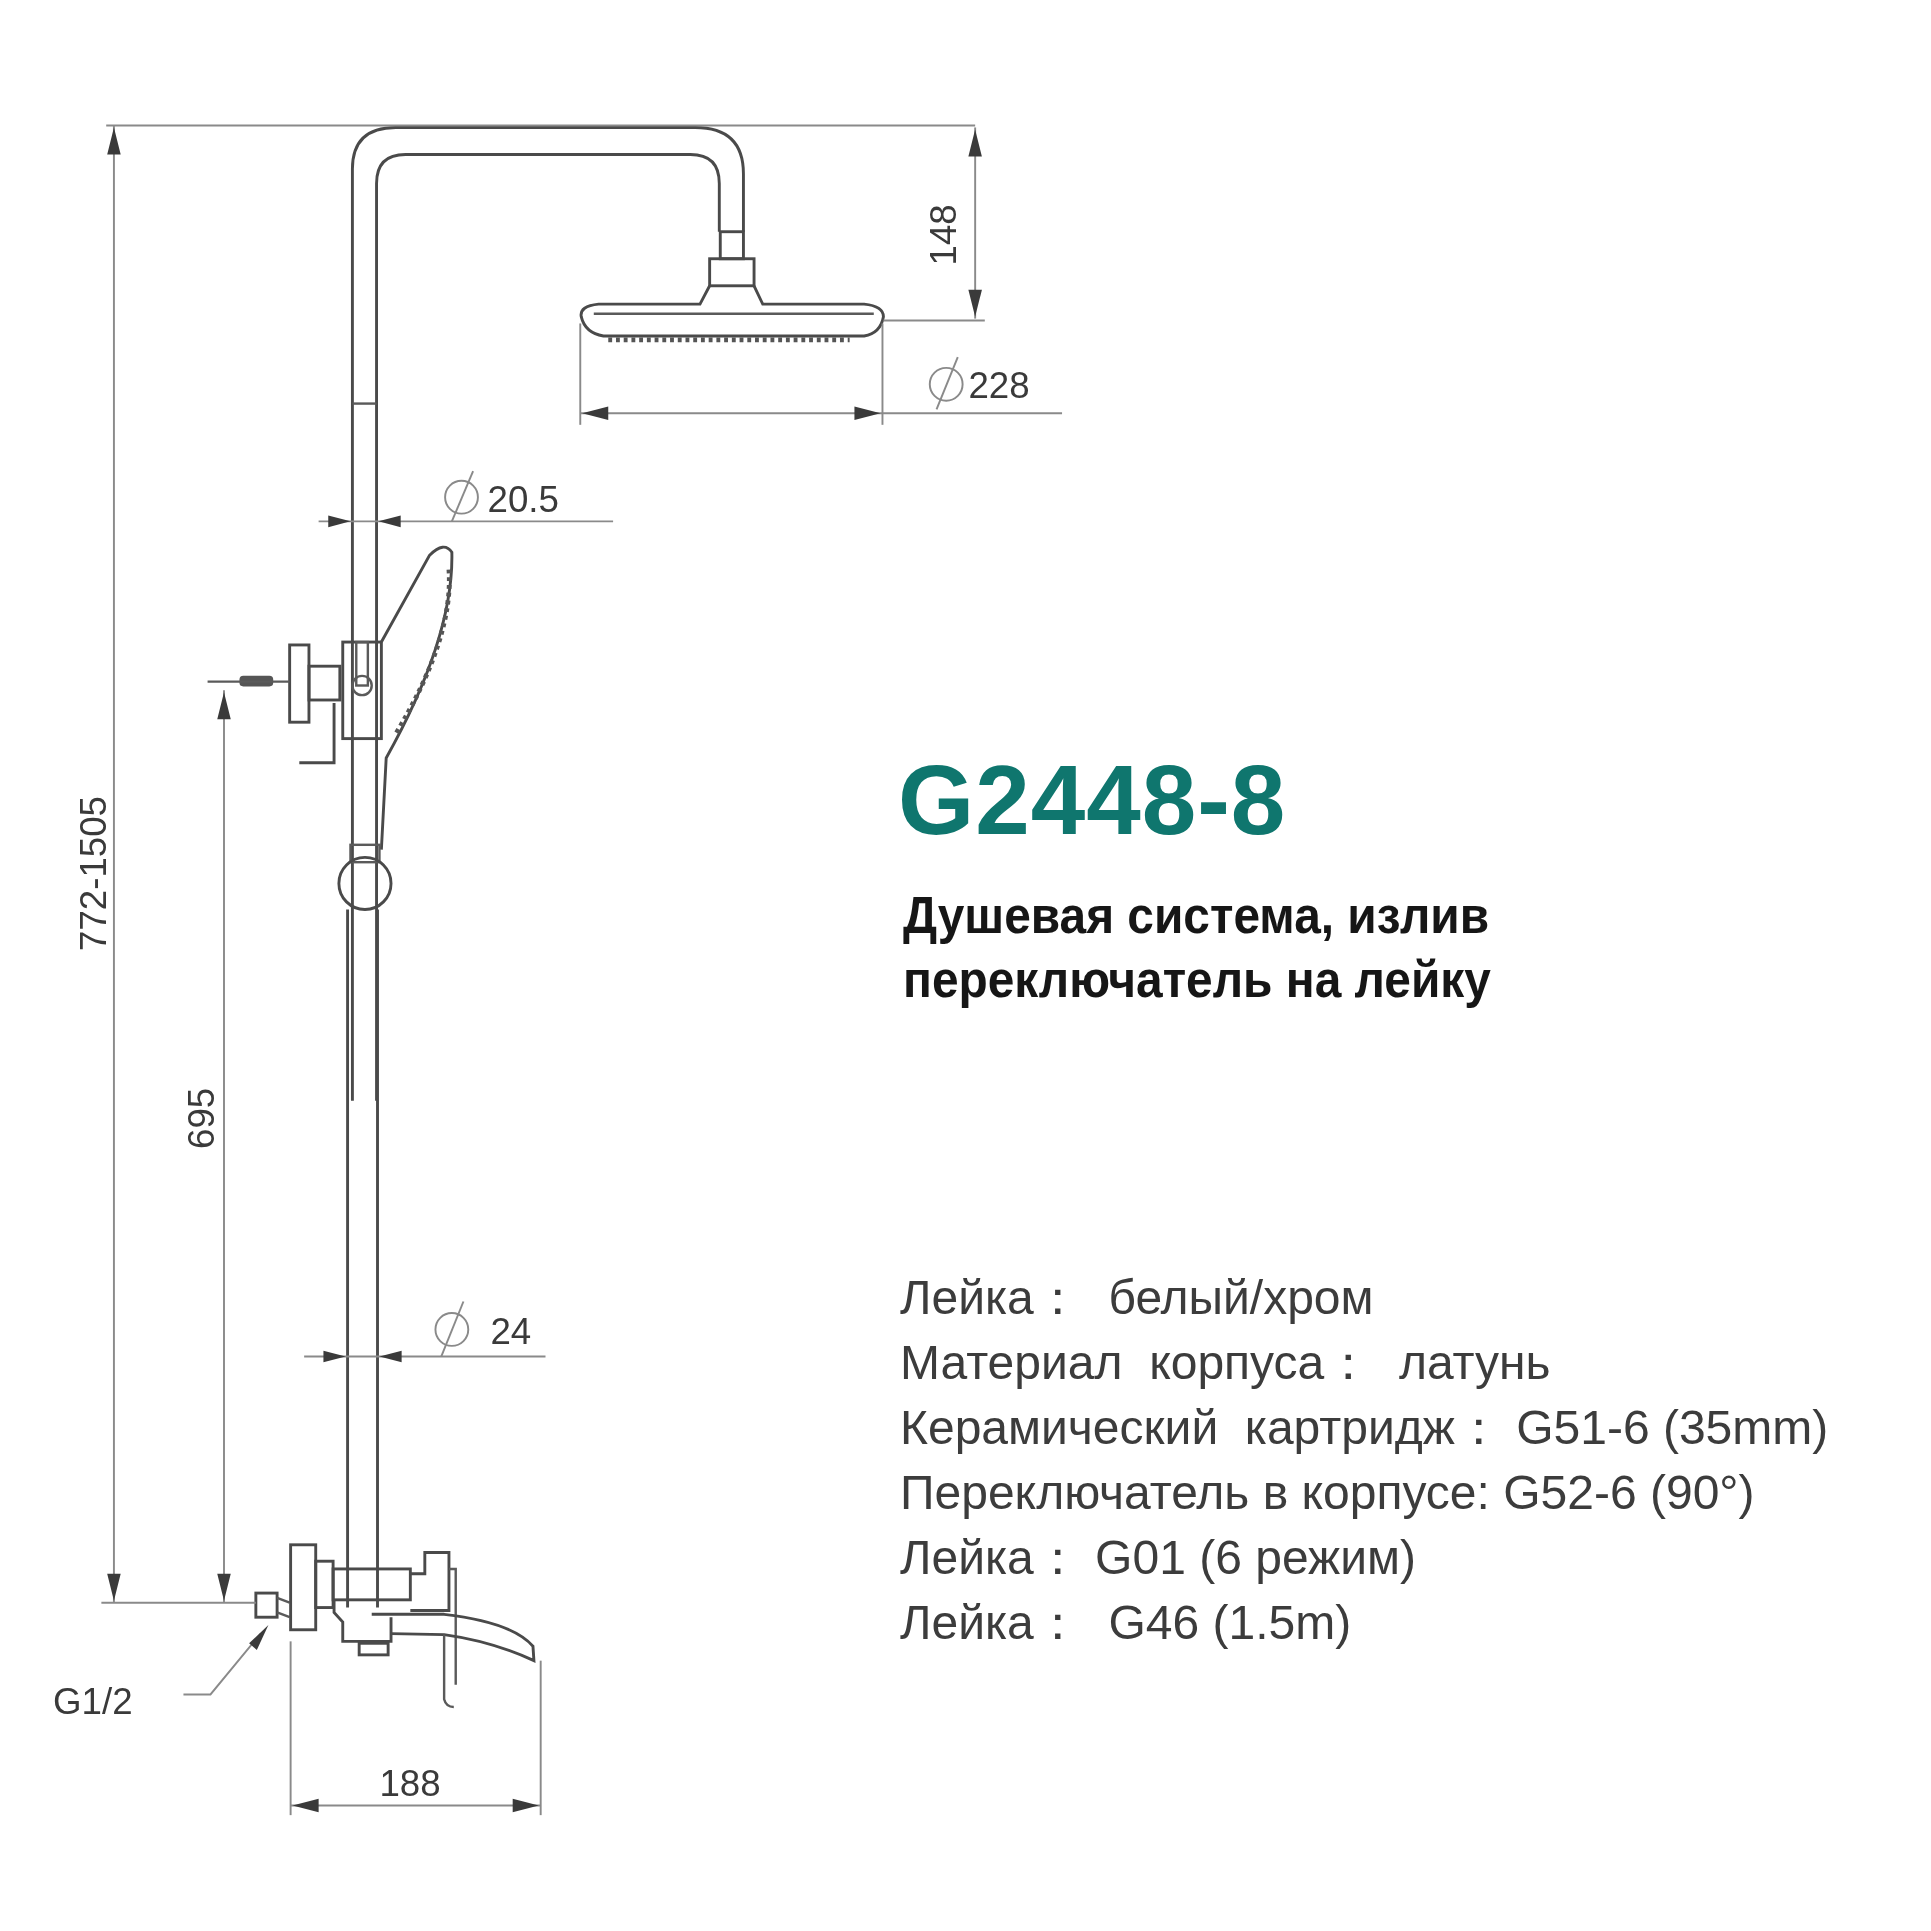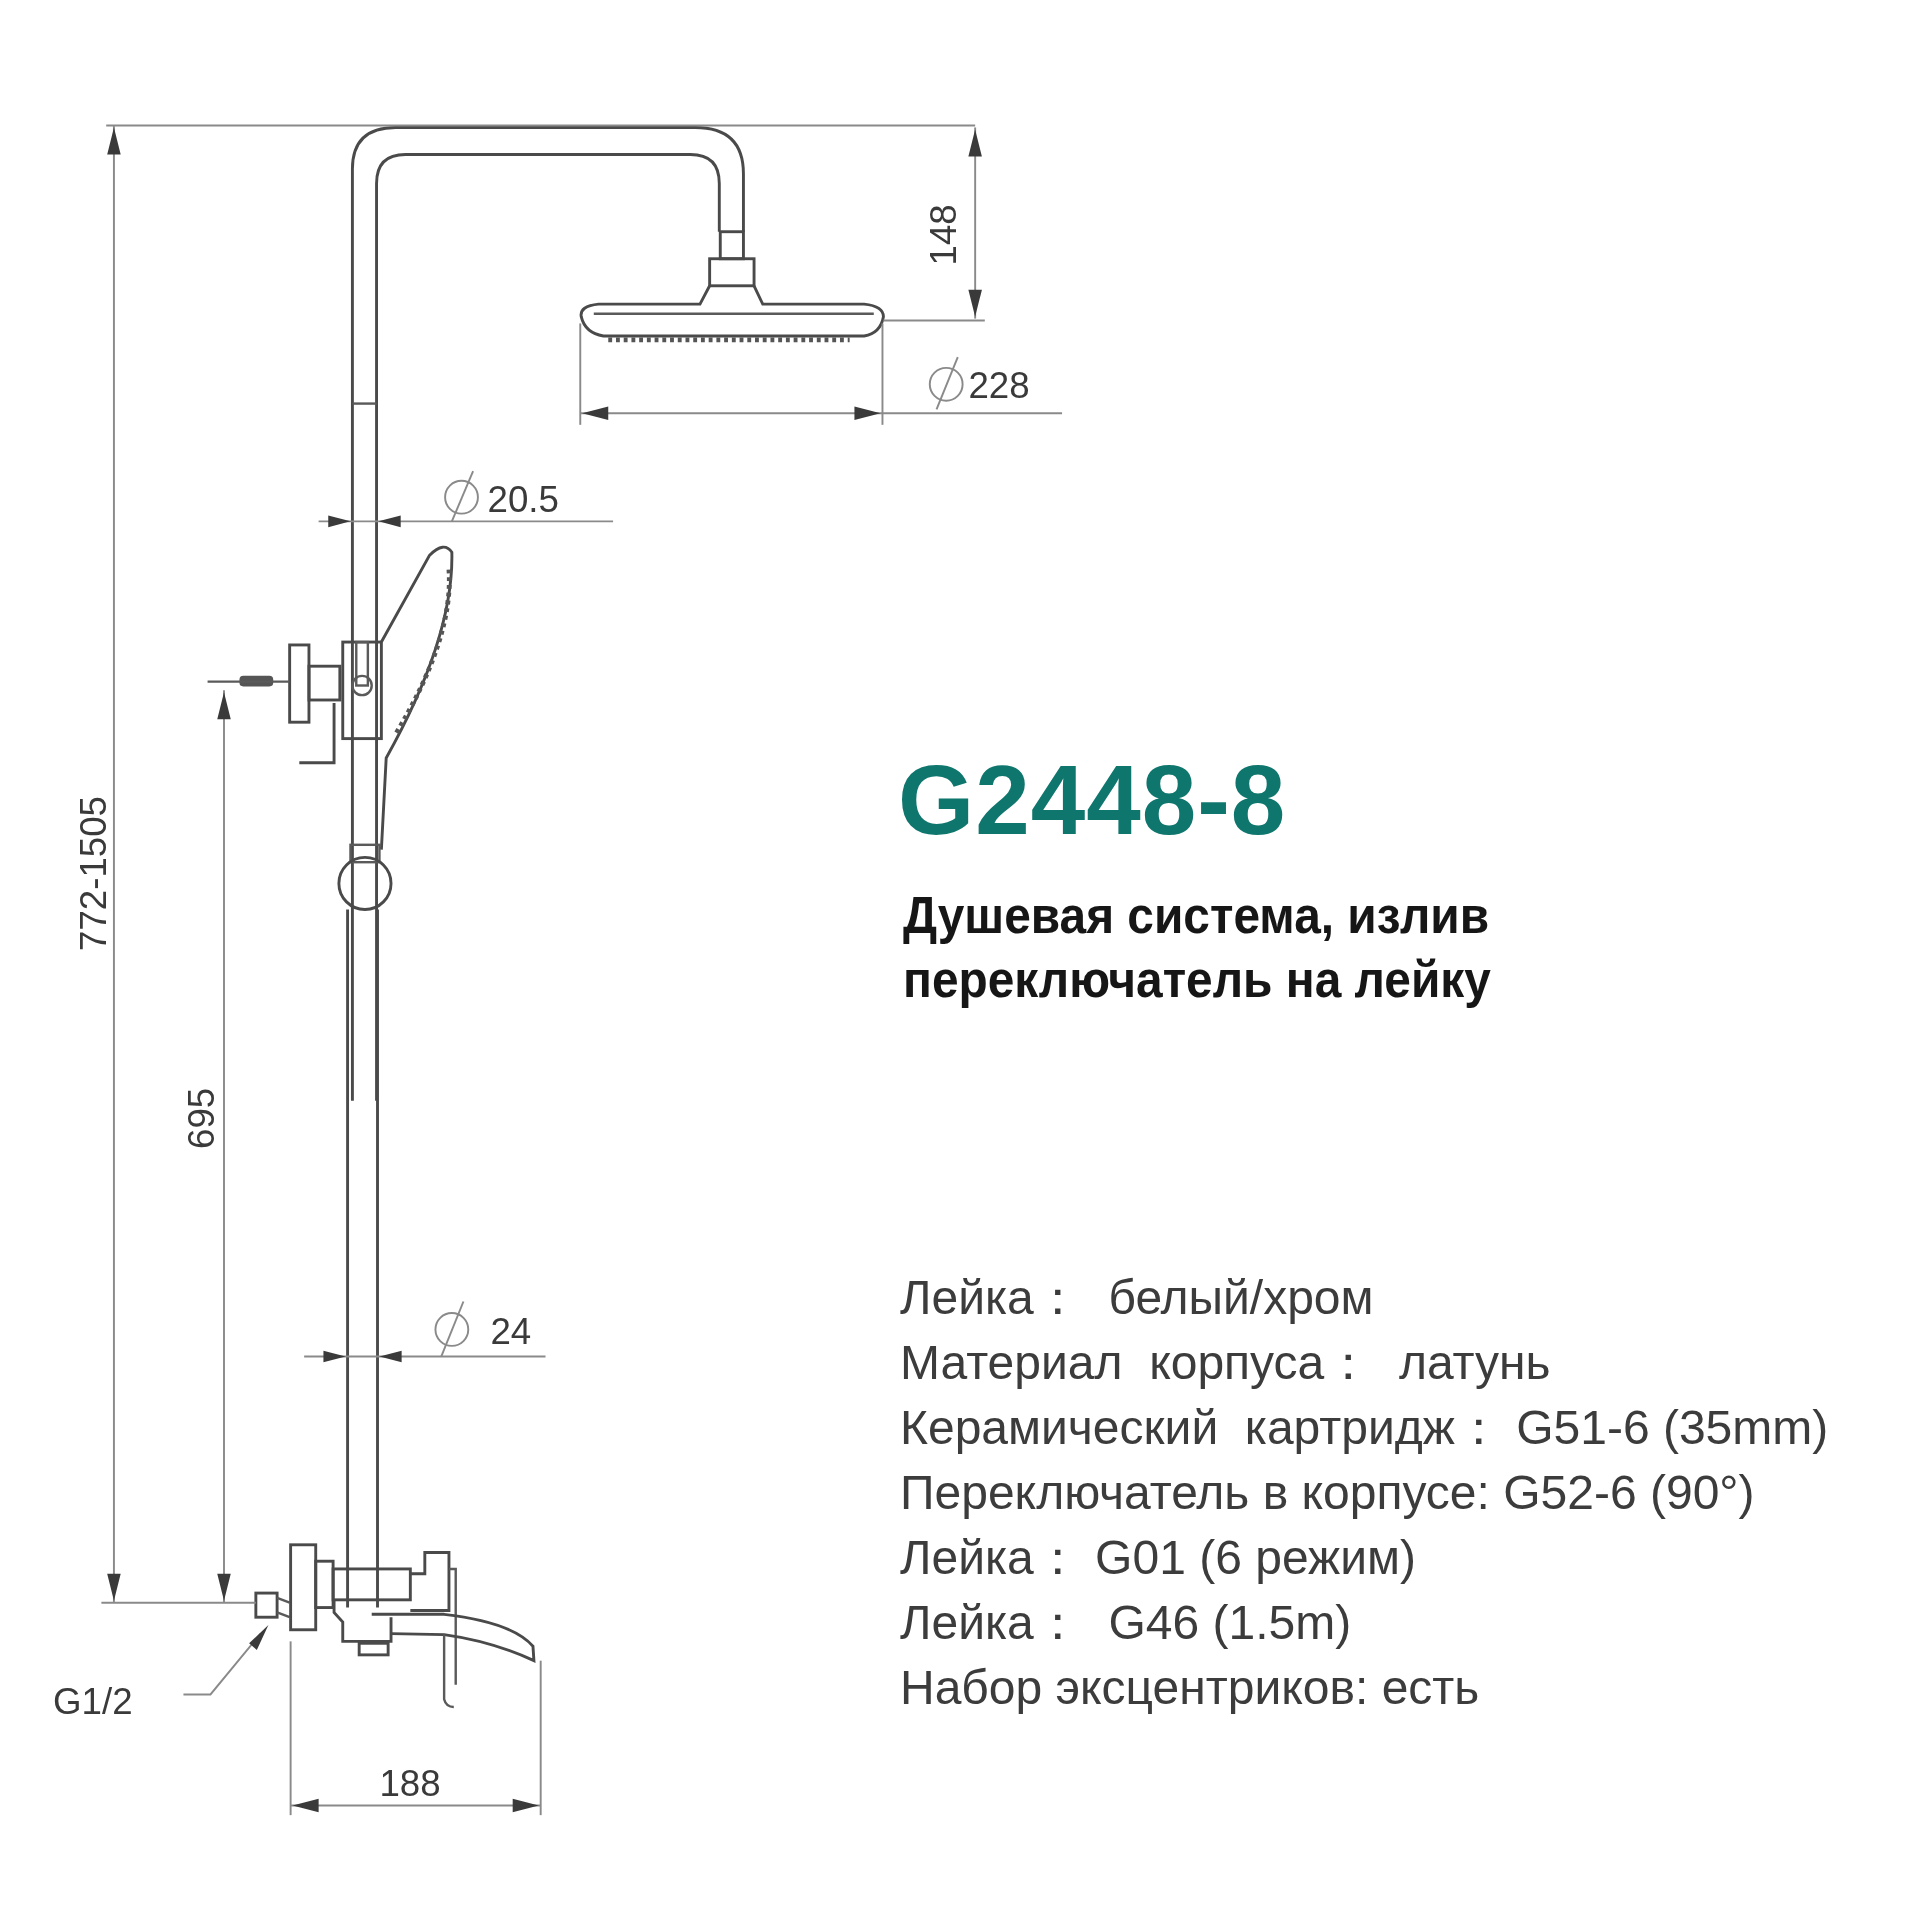--- a/index.html
+++ b/index.html
@@ -149,15 +149,14 @@
   <div>переключатель на лейку</div>
 </div>
 
 <div class="specs">
   <div class="spec-row"><span>Лейка：</span><span>  белый/хром</span></div>
   <div class="spec-row"><span>Материал  корпуса：</span><span>  латунь</span></div>
   <div class="spec-row"><span>Керамический  картридж：</span><span> G51-6 (35mm)</span></div>
   <div class="spec-row"><span>Переключатель в корпусе:</span><span> G52-6 (90°)</span></div>
   <div class="spec-row"><span>Лейка：</span><span> G01 (6 режим)</span></div>
   <div class="spec-row"><span>Лейка：</span><span>  G46 (1.5m)</span></div>
-  <div class="spec-row"><span>Набор эксцентриков:</span><span> есть</span></div>
 </div>
 
 
 </body></html>

